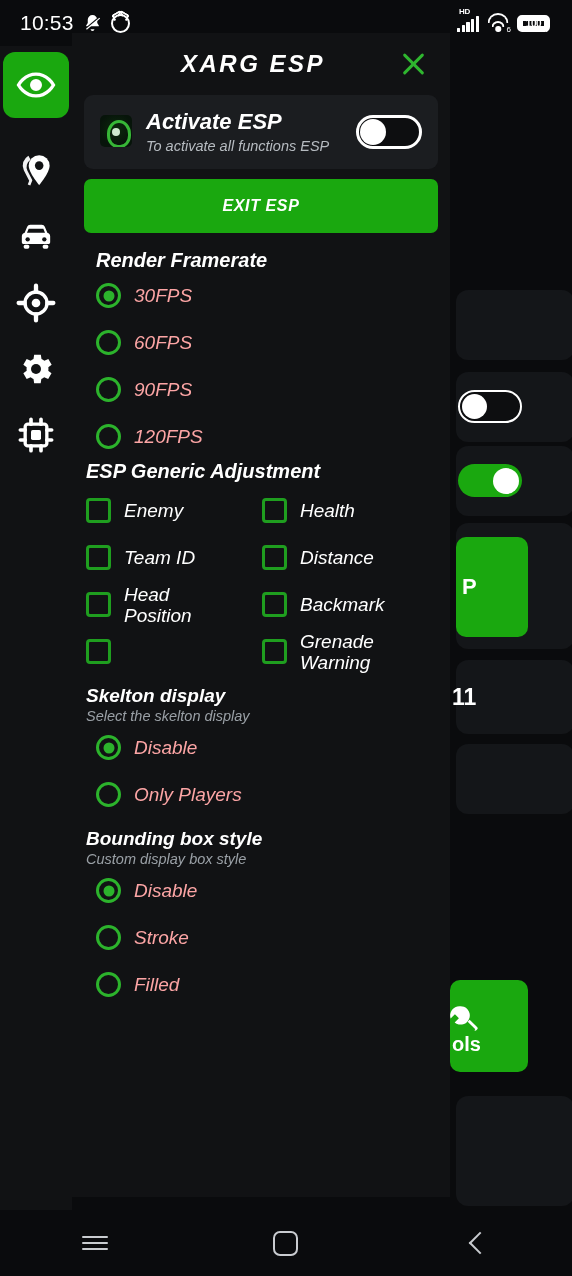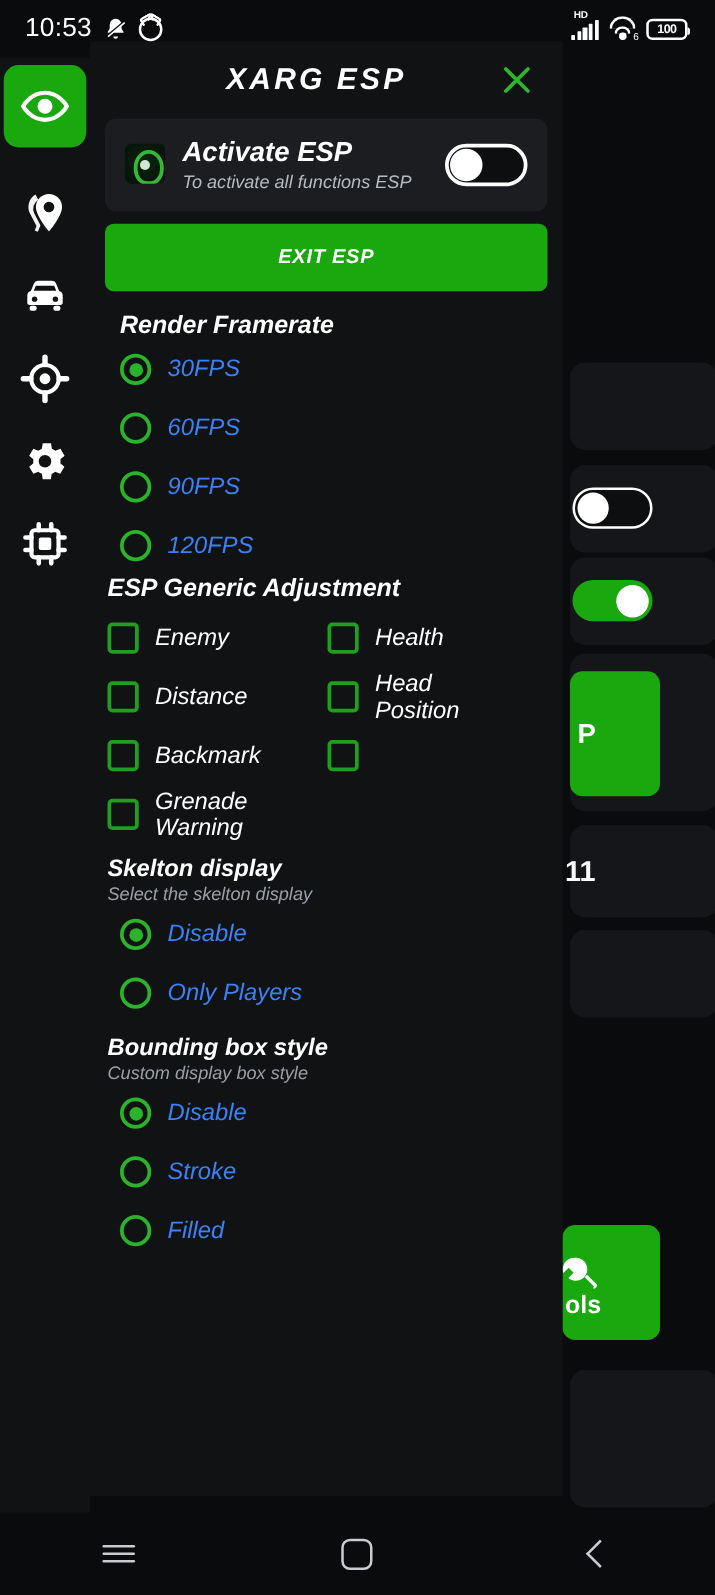--- a/index.html
+++ b/index.html
@@ -31,21 +31,21 @@
   .sig{ display:flex; align-items:flex-end; gap:1.5px; height:17px; position:relative; }
   .sig i{ display:block; width:3.2px; background:#fff; border-radius:.5px; }
   .hd{ position:absolute; top:-8px; left:2px; font-size:8px; font-weight:700; letter-spacing:-.3px; }
   .wifi{ position:relative; width:22px; height:17px; }
   .wifi b{ position:absolute; left:50%; transform:translateX(-50%);
     border:2.2px solid #fff; border-bottom:none; border-radius:50% 50% 0 0/100% 100% 0 0; }
   .wifi .w1{ bottom:9px; width:21px; height:10px; }
   .wifi .w2{ bottom:5px; width:13px; height:6px; }
   .wifi .w3{ bottom:0; width:5.5px; height:5.5px; border-radius:50%; background:#fff; border:none; }
   .wifi sub{ position:absolute; right:-2px; bottom:-2px; font-size:8px; }
-  .batt{ width:33px; height:17px; border:2px solid #ffffff; border-radius:5px;
+  .batt{ width:33px; height:17px; border:6px solid #ffffff; border-radius:5px;
     display:flex; align-items:center; justify-content:center; position:relative; }
   .batt span{ font-size:10px; font-weight:700; letter-spacing:-.4px; }
   .batt:after{ content:""; position:absolute; right:-4px; top:5px; width:2.5px; height:6px;
     background:#fff; border-radius:0 2px 2px 0; }
 
   
   .bg-layer{ position:absolute; inset:0; z-index:1; }
   .bg-card{ position:absolute; background:#141619; border-radius:12px; }
   .bg-toggle{ position:absolute; width:64px; height:33px; border-radius:17px; }
   .bg-toggle.off{ background:#0d0e10; border:2.5px solid #fff; }
@@ -111,21 +111,21 @@
   .sec-title{ font-size:20px; font-weight:700; color:#fff; }
   .sec-title.sm{ font-size:19px; }
   .sec-sub{ font-size:14.5px; color:#9aa0a6; margin-top:1px; }
 
   .radio-row{ display:flex; align-items:center; gap:13px; height:47px; }
   .radio{ width:25px; height:25px; flex:0 0 25px; border:3px solid #2cb32c;
     border-radius:50%; position:relative; }
   .radio.sel:after{ content:""; position:absolute; left:50%; top:50%;
     transform:translate(-50%,-50%); width:11px; height:11px;
     border-radius:50%; background:#2cb32c; }
-  .radio-lbl{ font-size:19px; color:#3b82f6; }
+  .radio-lbl{ font-size:19px; color:#fca5a5; }
 
   .cbgrid{ display:grid; grid-template-columns:1fr 1fr; margin-top:4px; }
   .cb-row{ display:flex; align-items:center; gap:13px; min-height:47px; padding-right:4px; }
   .cb{ width:25px; height:25px; flex:0 0 25px; border:3px solid #1f9e1f; border-radius:4px; }
   .cb-lbl{ font-size:19px; color:#fff; line-height:1.12; }
 
   .gap-s{ height:10px; }
   .gap-m{ height:16px; }
 
   
@@ -316,20 +316,24 @@
         <div class="cb-row">
           <span class="cb"></span>
           <span class="cb-lbl">Enemy</span>
         </div>
         <div class="cb-row">
           <span class="cb"></span>
           <span class="cb-lbl">Health</span>
         </div>
         <div class="cb-row">
           <span class="cb"></span>
+          <span class="cb-lbl">Team ID</span>
+        </div>
+        <div class="cb-row">
+          <span class="cb"></span>
           <span class="cb-lbl">Distance</span>
         </div>
         <div class="cb-row">
           <span class="cb"></span>
           <span class="cb-lbl" style="max-width:110px;">Head Position</span>
         </div>
         <div class="cb-row">
           <span class="cb"></span>
           <span class="cb-lbl">Backmark</span>
         </div>

